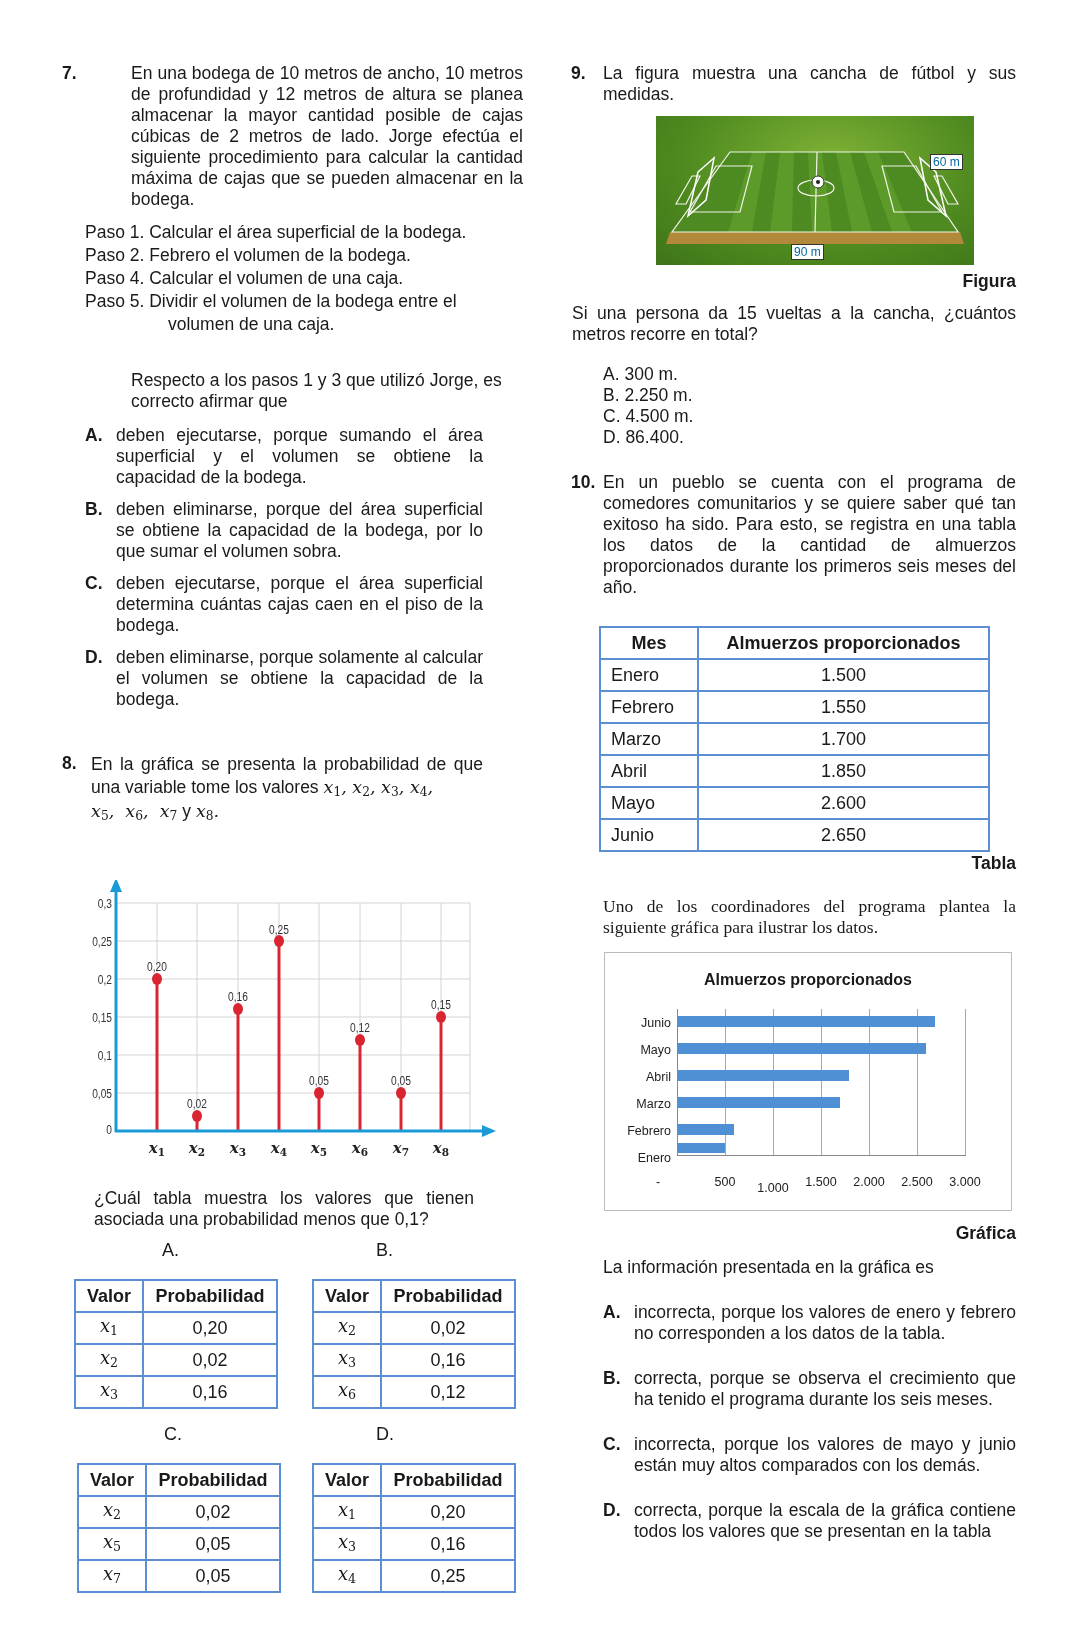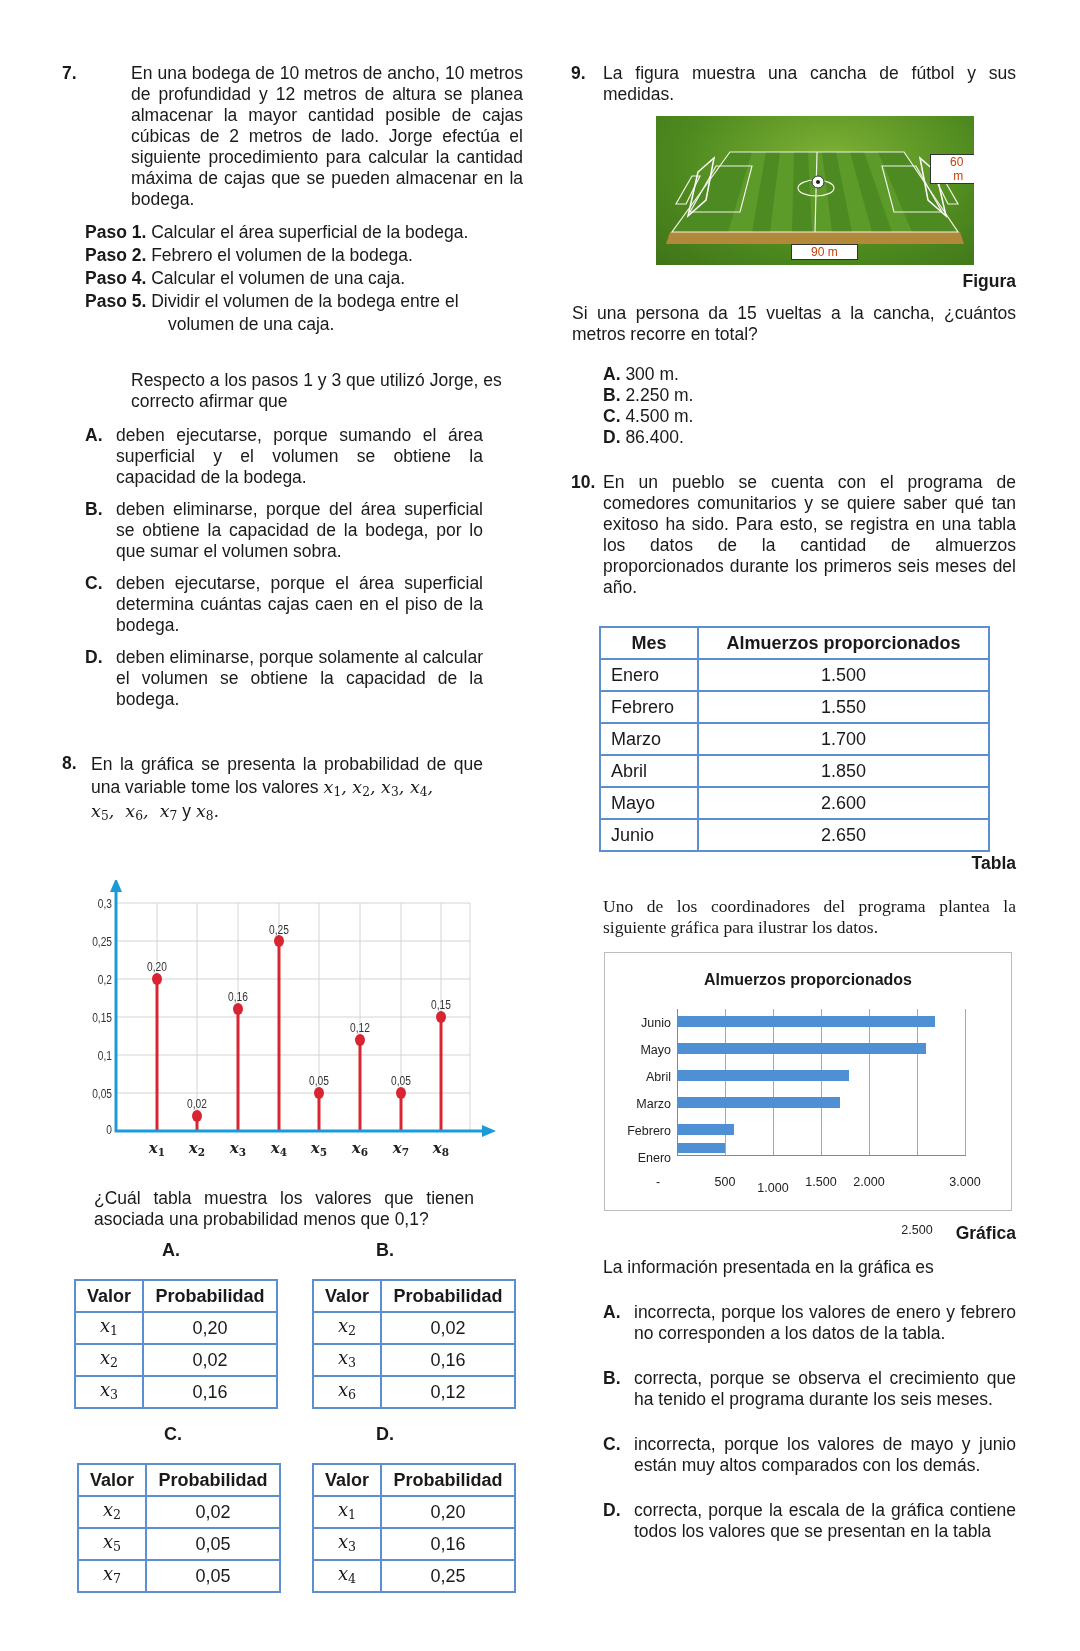--- a/index.html
+++ b/index.html
@@ -1,40 +1,40 @@
 <!DOCTYPE html>
 <html><head>
 <meta charset="utf-8">
 <style>
   * { box-sizing: border-box; margin: 0; padding: 0; }
   html, body { width: 1080px; height: 1651px; background: #ffffff; overflow: hidden; }
   body { position: relative; font-family: "Liberation Sans", sans-serif; color: #1a1a1a; font-size: 17.5px; line-height: 21px; }
   .abs { position: absolute; }
   .just { text-align: justify; text-align-last: left; }
   .num { font-weight: bold; position: absolute; }
-  .b { font-weight: bold; }
+  .b { font-weight: normal; }
   .math { font-family: "DejaVu Serif", serif; font-style: italic; }
   .math sub { font-style: normal; font-size: 0.7em; vertical-align: -0.25em; }
   .opt { position: absolute; }
   .opt .letter { position: absolute; left: 0; top: 0; font-weight: bold; }
   .opt .body { margin-left: 31px; text-align: justify; text-align-last: left; }
   .caption { position: absolute; font-weight: bold; text-align: right; }
 
   
   table.grid { border-collapse: collapse; position: absolute; }
   table.grid th, table.grid td { border: 2px solid #5b8fd1; height: 32px; font-size: 18px; }
   table.grid th { font-weight: bold; text-align: center; }
   table.grid td { text-align: center; }
   table.grid td.left { text-align: left; padding-left: 10px; }
   table.grid td.math-cell { font-family: "DejaVu Serif", serif; font-style: italic; font-size: 18px; }
   table.grid td.math-cell sub { font-style: normal; font-size: 0.7em; vertical-align: -0.25em; }
 
   
   .field { position: absolute; left: 656px; top: 116px; width: 318px; height: 149px; background: radial-gradient(ellipse at 55% 30%, #7fb236 0%, #4e8a1f 60%, #3f7418 100%); overflow: hidden; }
-  .field .tag { position: absolute; background: #fff; color: #c2410c; font-size: 12px; line-height: 14px; padding: 0 19px; border: 1px solid #333; text-align: right; }
+  .field .tag { position: absolute; background: #fff; color: #0369a1; font-size: 12px; line-height: 14px; padding: 0 2px; border: 1px solid #333; text-align: right; }
 
   
   .stem-chart { position: absolute; left: 88px; top: 880px; width: 430px; height: 290px; }
   .stem-chart .ytick { position: absolute; font-family: "Liberation Sans", sans-serif; font-size: 12px; color: #333; text-align: right; width: 30px; transform: scaleX(0.85); transform-origin: right center; }
   .stem-chart .label { position: absolute; font-size: 12px; color: #333; width: 36px; text-align: center; transform: scaleX(0.85); }
   .stem-chart .xl { position: absolute; font-family: "DejaVu Serif", serif; font-style: italic; font-weight: bold; font-size: 15px; color: #222; width: 30px; text-align: center; }
   .stem-chart .xl sub { font-size: 0.7em; font-style: normal; vertical-align: -0.25em; }
 
   
   .bar-chart { position: absolute; left: 604px; top: 952px; width: 408px; height: 259px; border: 1.5px solid #bcbcbc; background: #fff; }
@@ -376,21 +376,21 @@
     <div class="bar" style="left:72px; top:117px; width:172px;"></div>
     <div class="bar" style="left:72px; top:144px; width:163px;"></div>
     <div class="bar" style="left:72px; top:171px; width:57px;"></div>
     <div class="bar" style="left:72px; top:198px; width:48px; height:10px; top:190px;"></div>
 
     <span class="xt" style="left:28px; top:219px;">-</span>
     <span class="xt" style="left:95px; top:219px;">500</span>
     <span class="xt" style="left:143px; top:225px;">1.000</span>
     <span class="xt" style="left:191px; top:219px;">1.500</span>
     <span class="xt" style="left:239px; top:219px;">2.000</span>
-    <span class="xt" style="left:287px; top:219px;margin-top:48px;">2.500</span>
+    <span class="xt" style="left:287px; top:219px;">2.500</span>
     <span class="xt" style="left:335px; top:219px;">3.000</span>
   </div>
   <span class="caption" style="left:900px; top:1223px; width:116px;">Gráfica</span>
 
   <p class="abs" style="left:603px; top:1257px; width:413px;">La información presentada en la gráfica es</p>
 
   <div class="opt" style="left:603px; top:1302px; width:413px;">
     <span class="letter">A.</span>
     <div class="body">incorrecta, porque los valores de enero y febrero no corresponden a los datos de la tabla.</div>
   </div>

